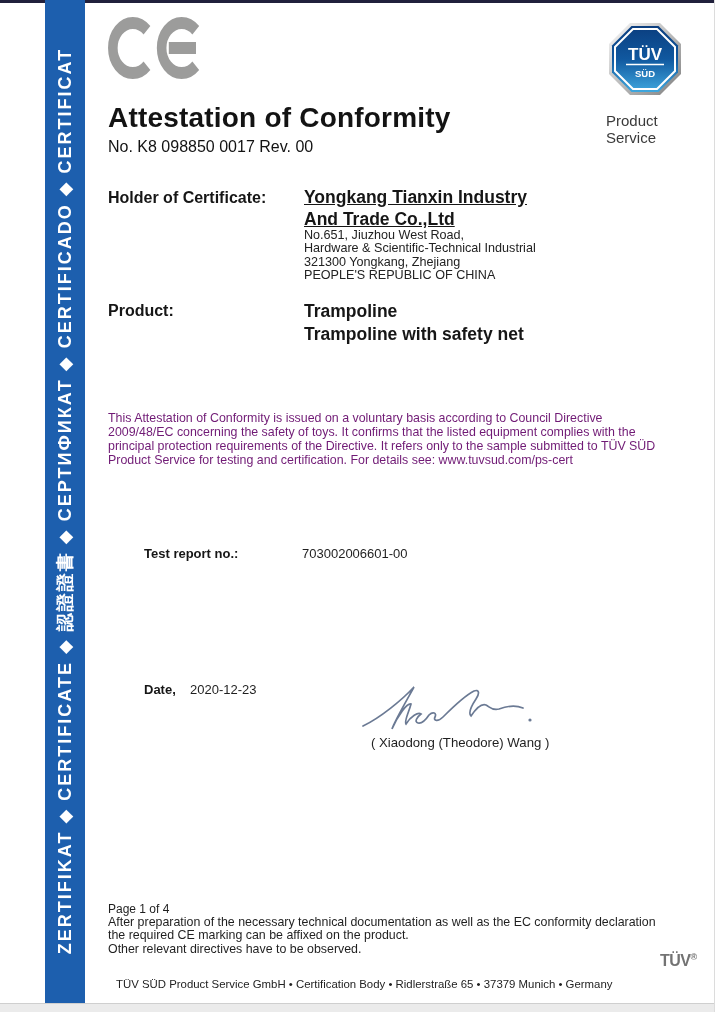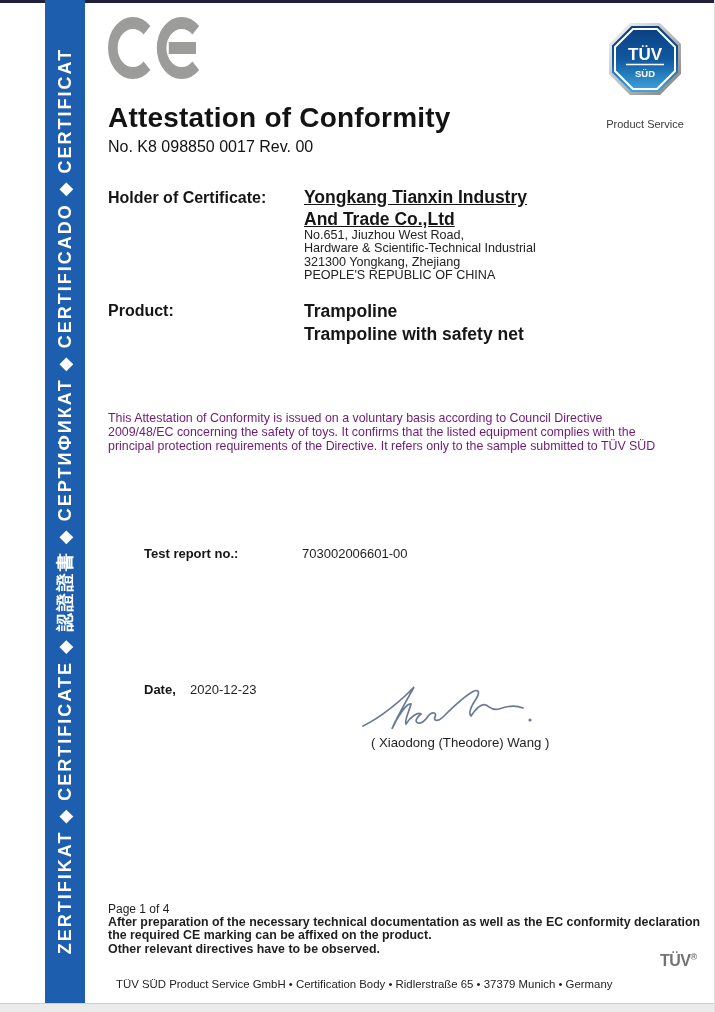--- a/index.html
+++ b/index.html
@@ -10,36 +10,36 @@
   }
   .topbar{position:absolute;left:0;top:0;width:100%;height:3px;background:#20203c;}
   .band{position:absolute;left:45px;top:0;width:40px;height:1003px;background:#1d5fae;}
   .band-label{
     position:absolute;left:65px;top:501px;
     transform:translate(-50%,-50%) rotate(-90deg);
     white-space:nowrap;color:#fff;font-weight:bold;font-size:18px;letter-spacing:2px;
   }
   .ce{position:absolute;left:108px;top:17px;}
   .tuv-logo{position:absolute;left:609px;top:23px;}
-  .tuv-caption{position:absolute;left:606px;top:118px;width:78px;text-align:center;font-size:11px;color:#3a3a3a;}
+  .tuv-caption{position:absolute;left:606px;top:112px;width:78px;font-size:15px;color:#3a3a3a;}
   .title{position:absolute;left:108px;top:102px;font-size:28px;font-weight:bold;color:#131313;letter-spacing:0.2px;}
   .certno{position:absolute;left:108px;top:138px;font-size:16px;font-weight:normal;color:#131313;}
   .lbl{position:absolute;left:108px;font-size:16px;font-weight:bold;color:#161616;}
   .lbl-sm{position:absolute;left:108px;font-size:13px;font-weight:bold;color:#161616;margin-left:36px;}
   .val-name{position:absolute;left:304px;top:186px;font-size:17.5px;font-weight:bold;line-height:22px;color:#161616;text-decoration:underline;}
   .val-addr{position:absolute;left:304px;top:229px;font-size:12.6px;line-height:13.4px;color:#222;}
   .val-product{position:absolute;left:304px;top:300px;font-size:17.5px;font-weight:bold;line-height:22.5px;color:#161616;}
   .statement{position:absolute;left:108px;top:411px;font-size:12.4px;line-height:14.1px;color:#701a75;}
   .statement div{white-space:nowrap;}
   .val-sm{position:absolute;font-size:13px;color:#1f1f1f;}
   .sig{position:absolute;left:358px;top:682px;}
   .sig-caption{position:absolute;left:371px;top:735px;font-size:13.2px;color:#1f1f1f;}
   .page-ind{position:absolute;left:108px;top:902px;font-size:12px;color:#1f1f1f;}
   .note{position:absolute;left:108px;top:916px;font-size:12.4px;line-height:13.4px;color:#1f1f1f;}
-  .note div{white-space:nowrap;font-weight:bold;}
+  .note div{white-space:nowrap;}
   .tuv-foot{position:absolute;left:660px;top:952px;font-size:16px;font-weight:bold;color:#737373;letter-spacing:-0.5px;}
   .tuv-foot .reg{font-size:9px;vertical-align:6px;font-weight:bold;}
   .company{position:absolute;left:116px;top:978px;font-size:11.4px;color:#222;white-space:nowrap;}
   .bottomstrip{position:absolute;left:0;top:1003px;width:100%;height:9px;background:#ebebeb;border-top:1px solid #cfcfcf;box-sizing:border-box;}
 </style>
 </head>
 <body>
 
 <div class="page">
 
@@ -95,20 +95,21 @@
   <div class="lbl" style="top:302px;">Product:</div>
   <div class="val-product">
     <div>Trampoline</div>
     <div>Trampoline with safety net</div>
   </div>
 
   <div class="statement">
     <div>This Attestation of Conformity is issued on a voluntary basis according to Council Directive</div>
     <div>2009/48/EC concerning the safety of toys. It confirms that the listed equipment complies with the</div>
     <div>principal protection requirements of the Directive. It refers only to the sample submitted to TÜV SÜD</div>
+    <div>Product Service for testing and certification. For details see: www.tuvsud.com/ps-cert</div>
   </div>
 
   <div class="lbl-sm" style="top:546px;">Test report no.:</div>
   <div class="val-sm" style="left:302px;top:546px;">703002006601-00</div>
 
   <div class="lbl-sm" style="top:682px;text-align:right;">Date,</div>
   <div class="val-sm" style="left:190px;top:682px;">2020-12-23</div>
 
   <svg class="sig" width="180" height="54" viewBox="0 0 180 54">
     <g fill="none" stroke="#6b7a94" stroke-width="1.7" stroke-linecap="round">

